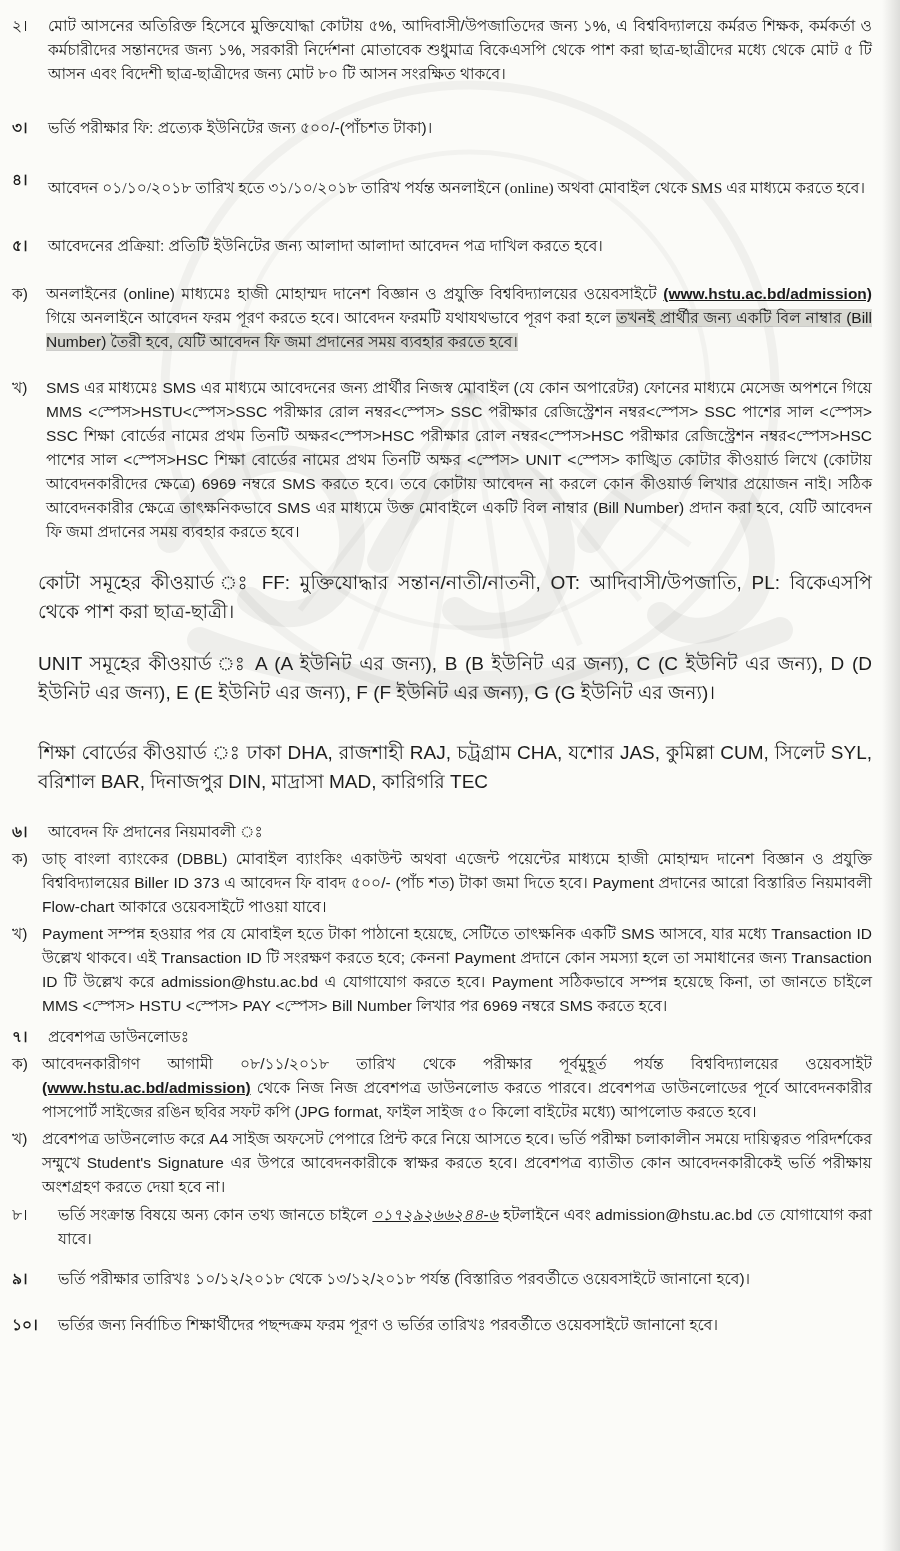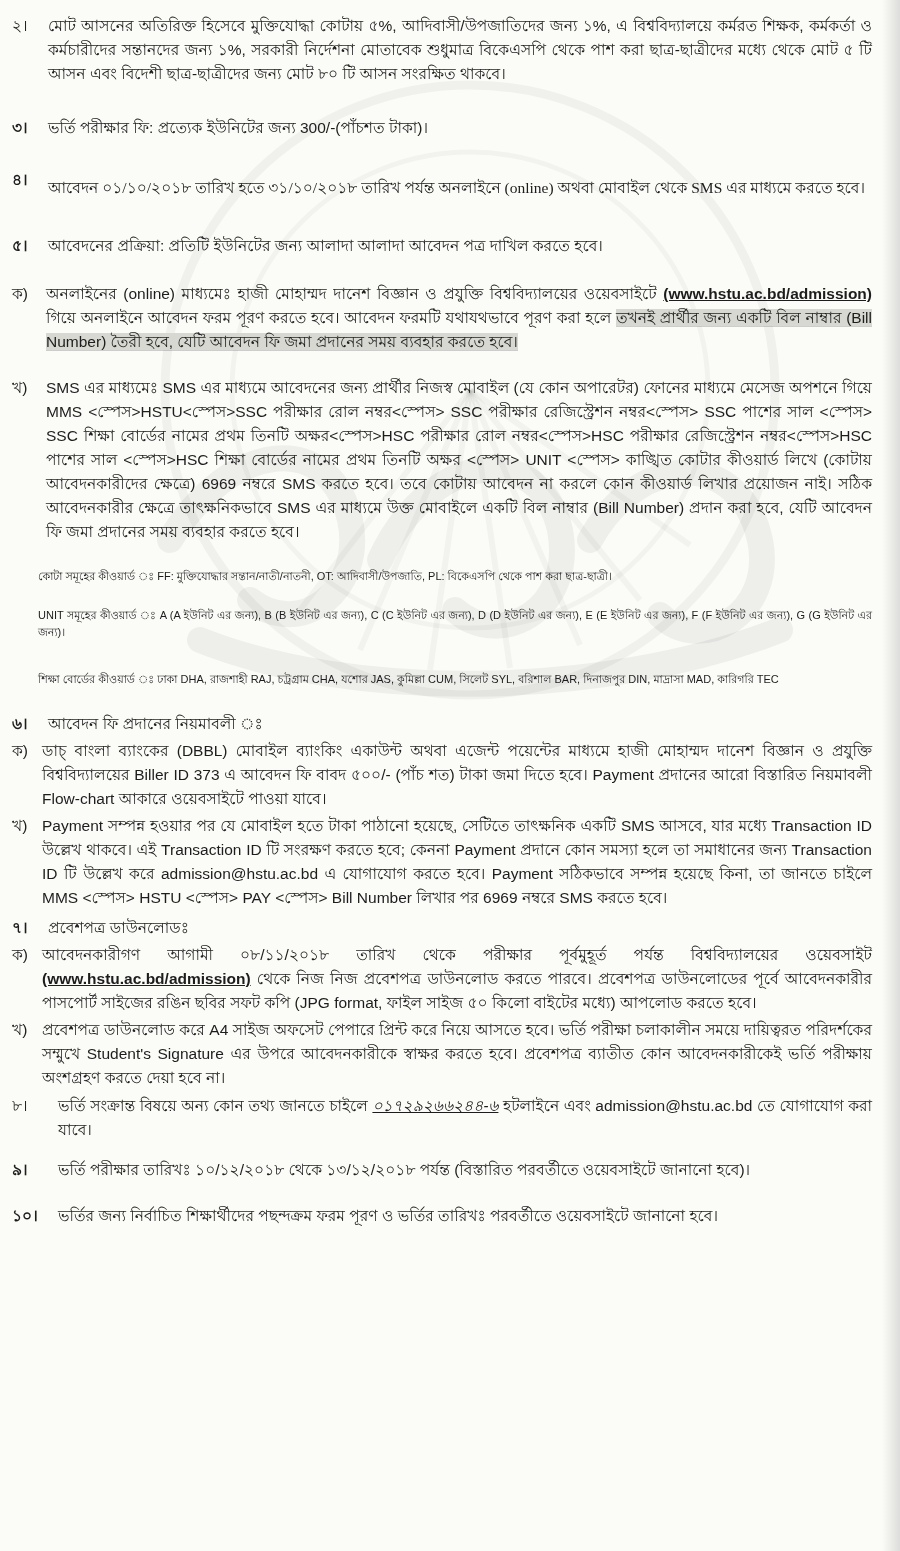--- a/index.html
+++ b/index.html
@@ -34,21 +34,21 @@
     display:flex;align-items:flex-start;
     font-size:15.5px;line-height:1.55;
     text-align:justify;
   }
   .item .label{flex:0 0 36px;white-space:nowrap;}
   .item.sub .label{flex-basis:34px;}
   .item.narrow .label{flex-basis:30px;}
   .item.wide .label{flex-basis:46px;}
   .item .body{flex:1;min-width:0;}
   .para{
-    font-size:11px;line-height:1.55;text-align:justify;
+    font-size:19px;line-height:1.55;text-align:justify;
     padding-left:26px;
   }
   .bold-all .label,.bold-all .body{font-weight:700;}
   .dbl .body{line-height:2.55;font-family:Liberation Serif, serif;}
   .run.regular{font-weight:400;}
   .run.bold{font-weight:400;}
   .run.underline{text-decoration:underline;font-style:italic;}
   .run.bold-underline{font-weight:700;text-decoration:underline;}
   .run.highlight{background:var(--highlight);box-shadow:0 1px 0 rgba(0,0,0,0.18);}
   
@@ -83,21 +83,21 @@
 
   <div class="content">
 
     <div class="item mb30">
       <span class="label">২।</span>
       <div class="body"><span class="run regular">মোট আসনের অতিরিক্ত হিসেবে মুক্তিযোদ্ধা কোটায় ৫%, আদিবাসী/উপজাতিদের জন্য ১%, এ বিশ্ববিদ্যালয়ে কর্মরত শিক্ষক, কর্মকর্তা ও কর্মচারীদের সন্তানদের জন্য ১%, সরকারী নির্দেশনা মোতাবেক শুধুমাত্র বিকেএসপি থেকে পাশ করা ছাত্র-ছাত্রীদের মধ্যে থেকে মোট ৫ টি আসন এবং বিদেশী ছাত্র-ছাত্রীদের জন্য মোট ৮০ টি আসন সংরক্ষিত থাকবে।</span></div>
     </div>
 
     <div class="item bold-all mb28">
       <span class="label">৩।</span>
-      <div class="body"><span class="run regular">ভর্তি পরীক্ষার ফি: প্রত্যেক ইউনিটের জন্য 300/-(পাঁচশত টাকা)।</span></div>
+      <div class="body"><span class="run regular">ভর্তি পরীক্ষার ফি: প্রত্যেক ইউনিটের জন্য ৫০০/-(পাঁচশত টাকা)।</span></div>
     </div>
 
     <div class="item bold-all dbl mb26">
       <span class="label">৪।</span>
       <div class="body"><span class="run regular">আবেদন ০১/১০/২০১৮ তারিখ হতে ৩১/১০/২০১৮ তারিখ পর্যন্ত অনলাইনে (online) অথবা মোবাইল থেকে SMS এর মাধ্যমে করতে হবে।</span></div>
     </div>
 
     <div class="item bold-all mb24">
       <span class="label">৫।</span>
       <div class="body"><span class="run regular">আবেদনের প্রক্রিয়া: প্রতিটি ইউনিটের জন্য আলাদা আলাদা আবেদন পত্র দাখিল করতে হবে।</span></div>

